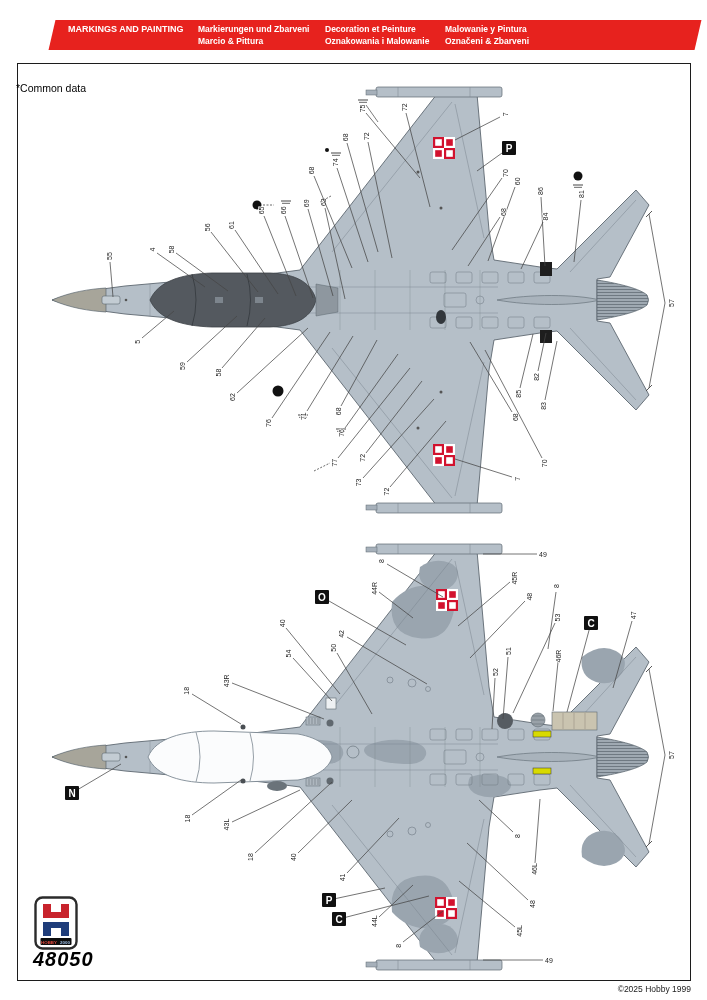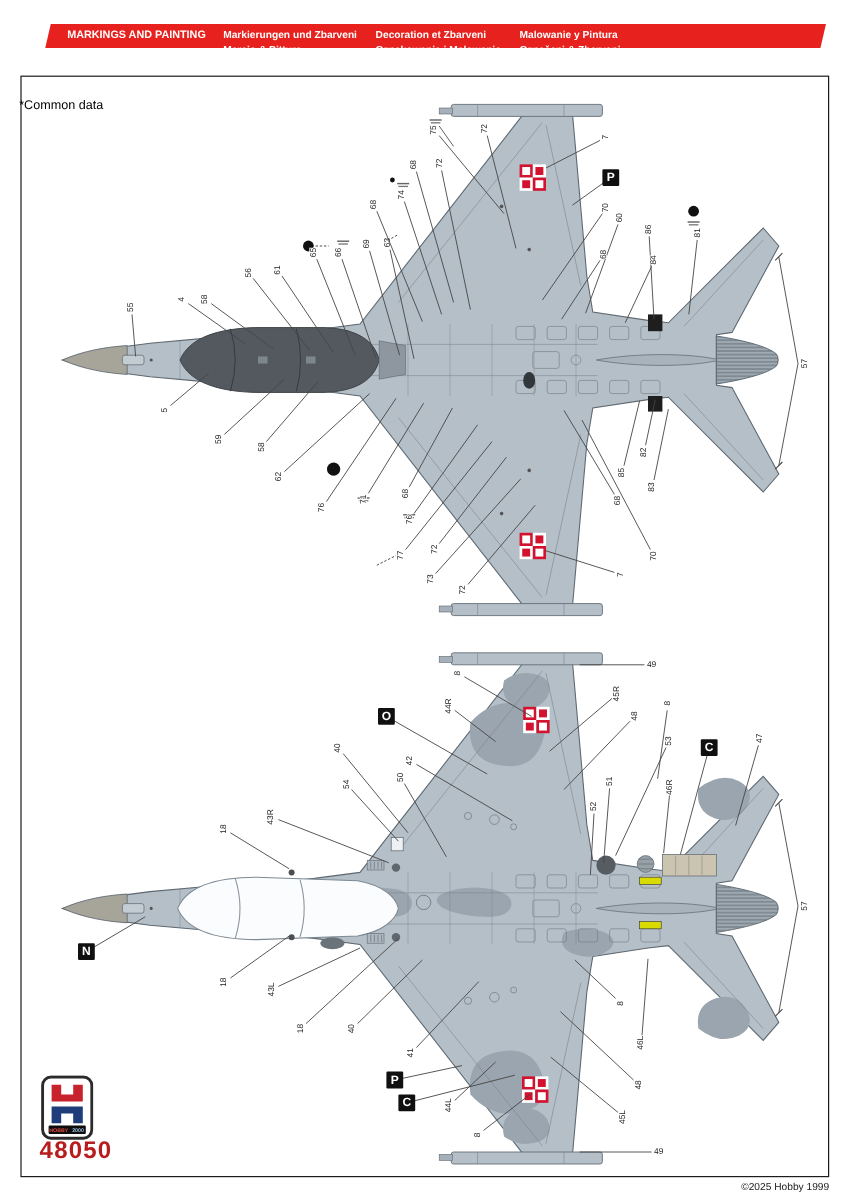--- a/index.html
+++ b/index.html
@@ -1,18 +1,18 @@
 <!DOCTYPE html>
 <html><head>
 <meta charset="utf-8">
 <style>
   html,body{margin:0;padding:0}
   body{width:707px;height:1000px;position:relative;background:#fff;overflow:hidden;
        font-family:"Liberation Sans",sans-serif}
-  .banner{position:absolute;left:40px;top:20px;width:646px;height:20px}
+  .banner{position:absolute;left:52px;top:20px;width:646px;height:30px}
   .banner-bg{position:absolute;left:0;top:0;right:0;bottom:0;transform:skewX(-13deg);background:#e7221e}
   .bt{position:absolute;color:#fff;font-weight:bold;font-size:8.5px;line-height:11.5px;white-space:nowrap}
   .bt.c1{left:16px;top:4px;font-size:9px}
   .bt.c2{left:146px;top:4px}
   .bt.c3{left:273px;top:4px}
   .bt.c4{left:393px;top:4px}
   .box{position:absolute;left:17px;top:63px;width:672px;height:916px;border:1.6px solid #1c1c1c}
   .common{position:absolute;left:16px;top:82px;font-size:10.5px;color:#000}
   #art{position:absolute;left:0;top:0}
   .logo{position:absolute;left:34px;top:896px;width:44px;height:54px}
@@ -24,21 +24,21 @@
 <body>
 
 <div class="banner">
   <div class="banner-bg" style="background: rgb(231, 34, 30);"></div>
   <div class="bt c1">MARKINGS AND PAINTING</div>
   <div class="bt c2">
     <div>Markierungen und Zbarveni</div>
     <div>Marcio &amp; Pittura</div>
   </div>
   <div class="bt c3">
-    <div>Decoration et Zbarveni</div>
+    <div>Decoration et Peinture</div>
     <div>Oznakowania i Malowanie</div>
   </div>
   <div class="bt c4">
     <div>Malowanie y Pintura</div>
     <div>Označeni &amp; Zbarveni</div>
   </div>
 </div>
 
 <div class="box"></div>
 <div class="common">*Common data</div>
@@ -420,14 +420,14 @@
 <div class="logo">
   <svg width="44" height="54" viewBox="0 0 44 54">
     <rect x="1.5" y="1.5" width="41" height="51" rx="7" fill="#ffffff" stroke="#2b2b2b" stroke-width="2.4"></rect>
     <path d="M9,8 h8 v8 h10 v-8 h8 v14 h-26 z" fill="#c8232c"></path>
     <path d="M9,26 h26 v14 h-8 v-8 h-10 v8 h-8 z" fill="#1f3d7a"></path>
     <rect x="6.5" y="42" width="31" height="7" rx="1" fill="#0d0d0d"></rect>
     <text x="15" y="47.7" font-size="4.4" font-weight="bold" text-anchor="middle" fill="#e0493f">HOBBY</text>
     <text x="31" y="47.7" font-size="4.4" font-weight="bold" text-anchor="middle" fill="#9fc0e8">2000</text>
   </svg>
 </div>
-<div class="kitno" style="color: #b91c1c;">48050</div>
+<div class="kitno" style="color: #000000; font-style: italic;">48050</div>
 <div class="copy">©2025 Hobby 1999</div>
 
 </body></html>

